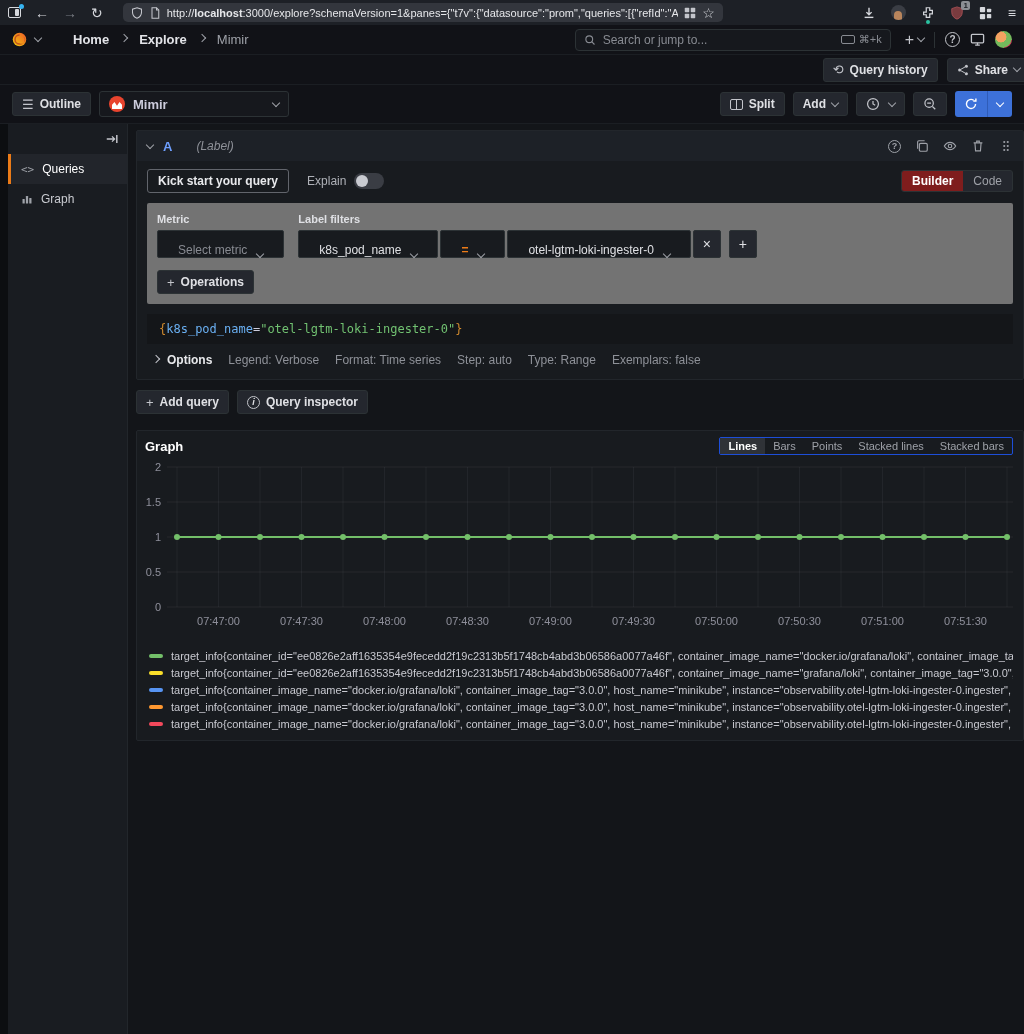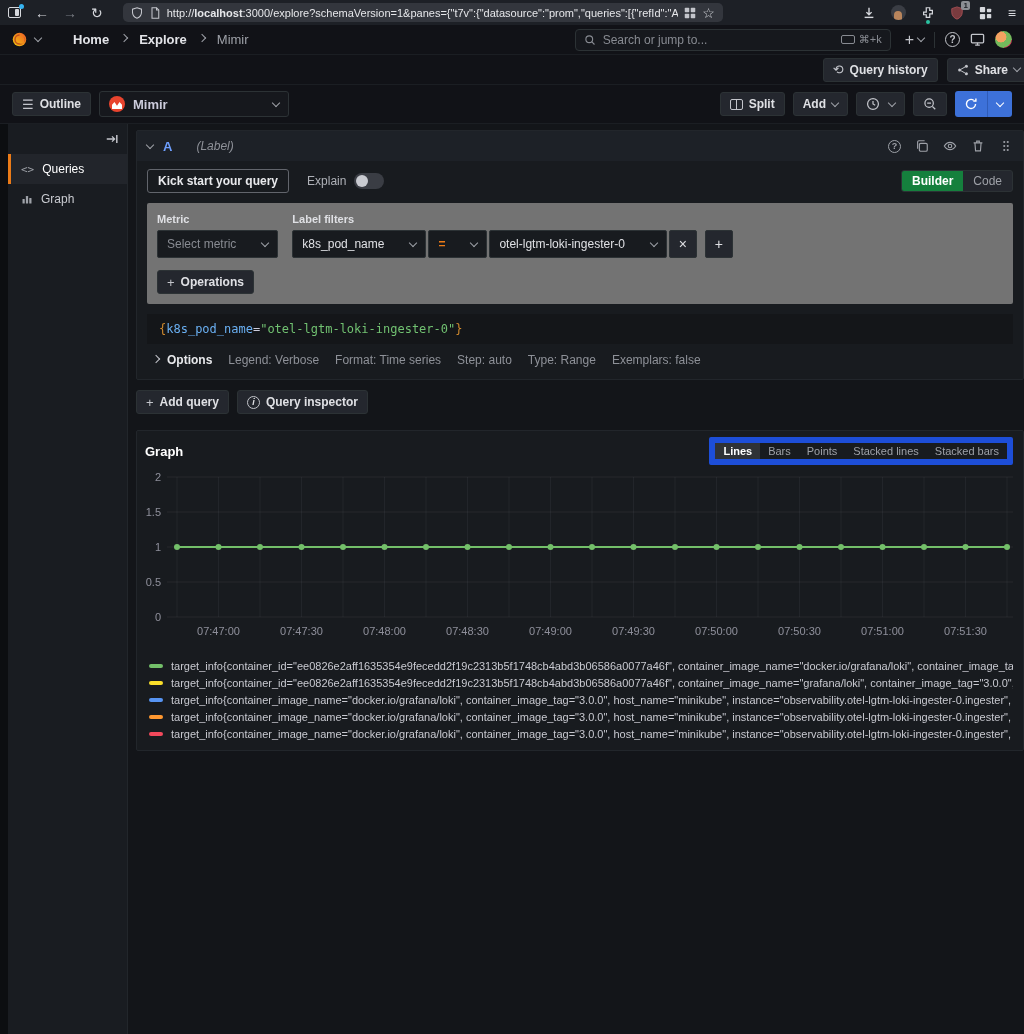--- a/index.html
+++ b/index.html
@@ -82,45 +82,45 @@
   .q-icons { margin-left:auto; display:flex; align-items:center; gap:14px; color:#9ea1a8; }
   .q-body { padding:8px 10px 10px; }
   .kick-row { display:flex; align-items:center; gap:18px; }
   .kick-btn { height:24px; border:1px solid #62656c; border-radius:3px; background:transparent; padding:0 10px;
     font-size:12px; font-weight:600; color:#e8e9ec; display:flex; align-items:center; cursor:pointer;text-align:right; }
   .explain { font-size:12px; color:#aeb1b7; display:flex; align-items:center; gap:8px; }
   .toggle { width:30px; height:16px; border-radius:9px; background:#3a3d44; position:relative; cursor:pointer; }
   .toggle::after { content:""; position:absolute; left:2px; top:2px; width:12px; height:12px; border-radius:50%; background:#c9cbd1; }
   .seg { margin-left:auto; display:flex; border:1px solid #2c3235; border-radius:3px; overflow:hidden; background:#24272e; }
   .seg-item { padding:3px 10px; font-size:12px; color:#9ea1a8; cursor:pointer; }
-  .seg-item.active { background:#15803d; color:#fff; font-weight:600; }
+  .seg-item.active { background:#7f1d1d; color:#fff; font-weight:600; }
   .builder-box { margin-top:10px; background:#737373; border-radius:2px; padding:10px; }
   .fld-label { font-size:11px; font-weight:600; color:#dfe0e4; margin-bottom:5px; }
   .ctl-row { display:flex; gap:10px; }
   .dd { height:28px; background:#181b1f; border:1px solid #2c3235; border-radius:2px; display:flex;
-    align-items:center; gap:26px; padding:0 9px; font-size:12px; color:#dfe0e4; cursor:pointer; white-space:nowrap; }
+    align-items:flex-end; gap:10px; padding:0 20px; font-size:12px; color:#dfe0e4; cursor:pointer; white-space:nowrap; }
   .dd .ph { color:#888b92; }
   .dd.op { color:#eb7b18; font-weight:700; }
   .sq-btn { width:28px; height:28px; background:#24272e; border:1px solid #2c3235; border-radius:2px;
     display:flex; align-items:center; justify-content:center; font-size:14px; color:#dfe0e4; cursor:pointer; }
   .filter-grp { display:flex; gap:2px; }
   .ops-btn { margin-top:12px; }
   .preview { margin-top:10px; background:#141619; padding:8px 12px; font-family:"DejaVu Sans Mono", monospace; font-size:12px; white-space:nowrap; overflow:hidden; }
   .pv-brace { color:#d08a2e; } .pv-key { color:#6ab0f3; } .pv-eq { color:#ccccdc; } .pv-val { color:#71c171; }
   .opts-row { display:flex; align-items:center; gap:16px; padding:9px 6px 2px; font-size:12px; }
   .opts-label { color:#e8e9ec; font-weight:600; display:flex; align-items:center; gap:8px; cursor:pointer; }
   .opt-item { color:#8e9198; }
 
   .actions-row { display:flex; gap:8px; margin:10px 0 0; }
 
   
   .graph-panel { margin-top:16px; background:#181b1f; border:1px solid #22262b; border-radius:2px; padding:4px 2px 8px; }
   .g-header { display:flex; align-items:center; padding:2px 8px 2px 6px; }
   .g-title { font-size:13px; font-weight:600; color:#fff; }
-  .g-seg { margin-left:auto; display:flex; border:6px solid #1d4ed8; border-radius:2px; overflow:hidden; }
+  .g-seg { margin-left:auto; display:flex; border:1px solid #1d4ed8; border-radius:2px; overflow:hidden; }
   .g-seg .seg-item { padding:2px 8px; font-size:11px; }
   .g-seg .seg-item.active { background:#2f3237; color:#fff; }
   .legend { padding:6px 8px 0 10px; }
   .legend-row { display:flex; align-items:center; height:17px; overflow:hidden; cursor:pointer; }
   .dash { flex:0 0 14px; height:4px; border-radius:2px; margin-right:8px; }
   .legend-text { font-size:11px; color:#c8c9d0; white-space:nowrap; overflow:hidden; }
 
   svg text { font-family:"Liberation Sans", sans-serif; }
   .s14 { width:14px; height:14px; } .s15 { width:15px; height:15px; } .s12 { width:12px; height:12px; }
 </style>

